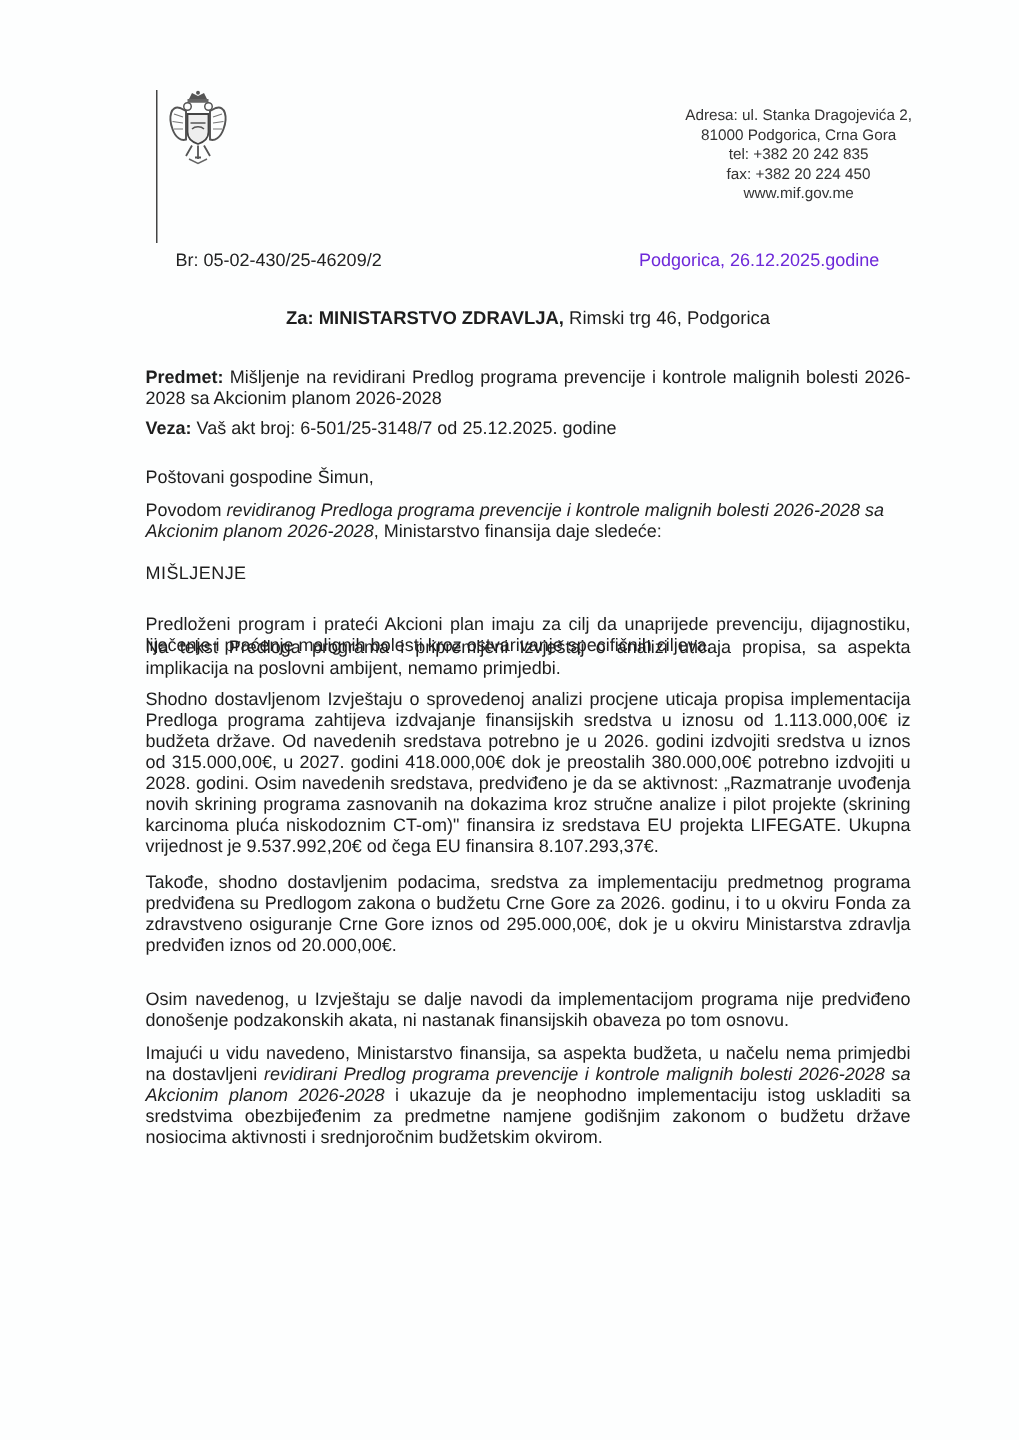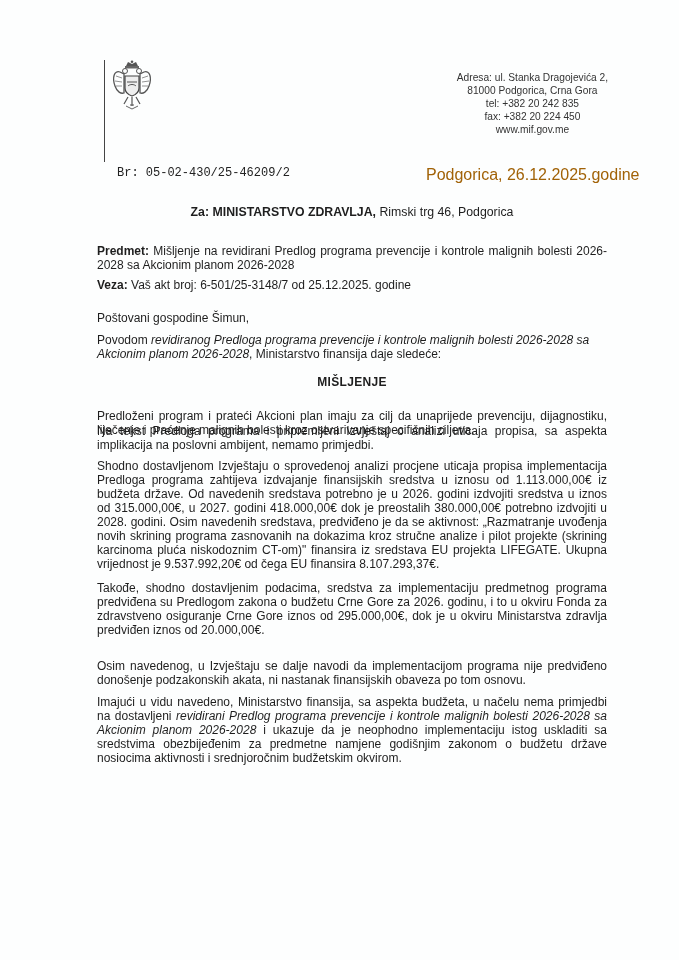--- a/index.html
+++ b/index.html
@@ -60,49 +60,48 @@
       color: #333;
     }
     .address div { white-space: nowrap; }
 
     .ref-number {
       position: absolute;
       left: 117px;
       top: 166px;
       font-size: 12px;
       color: #222;
-      font-family: Liberation Mono, monospace;
     }
     .date {
       position: absolute;
       left: 426px;
       top: 166px;
-      font-size: 16px;
-      color: #a16207;
+      font-size: 12px;
+      color: #6d28d9;
     }
 
     .body-text {
       position: absolute;
       left: 97px;
       width: 510px;
       font-size: 12px;
       line-height: 14px;
       color: #1e1e1e;
     }
     .justify { text-align: justify; text-align-last: left; }
     .bold { font-weight: bold; }
     .italic { font-style: italic; }
 
     .heading {
       position: absolute;
       left: 97px;
       width: 510px;
       top: 375px;
-      text-align: center;
-      font-weight: bold;
+      text-align: left;
+      font-weight: normal;
       font-size: 12px;
       color: #1e1e1e;
       letter-spacing: 0.3px;
     }
   </style>
 </head>
 <body>
 
 <div class="page">
 

